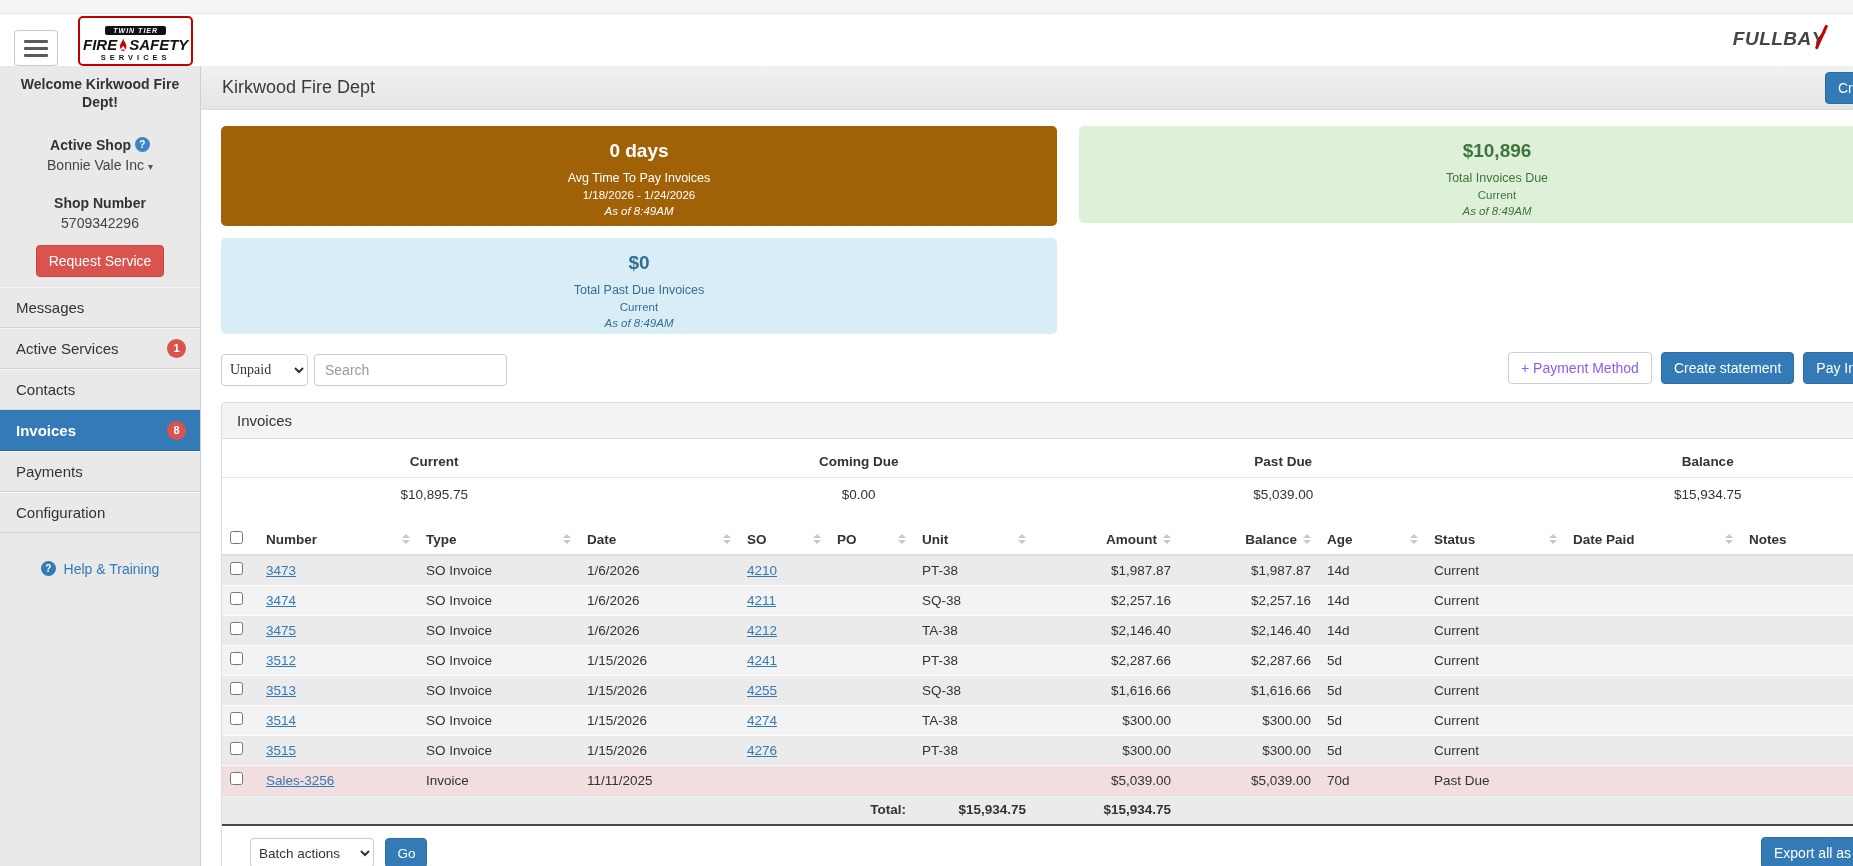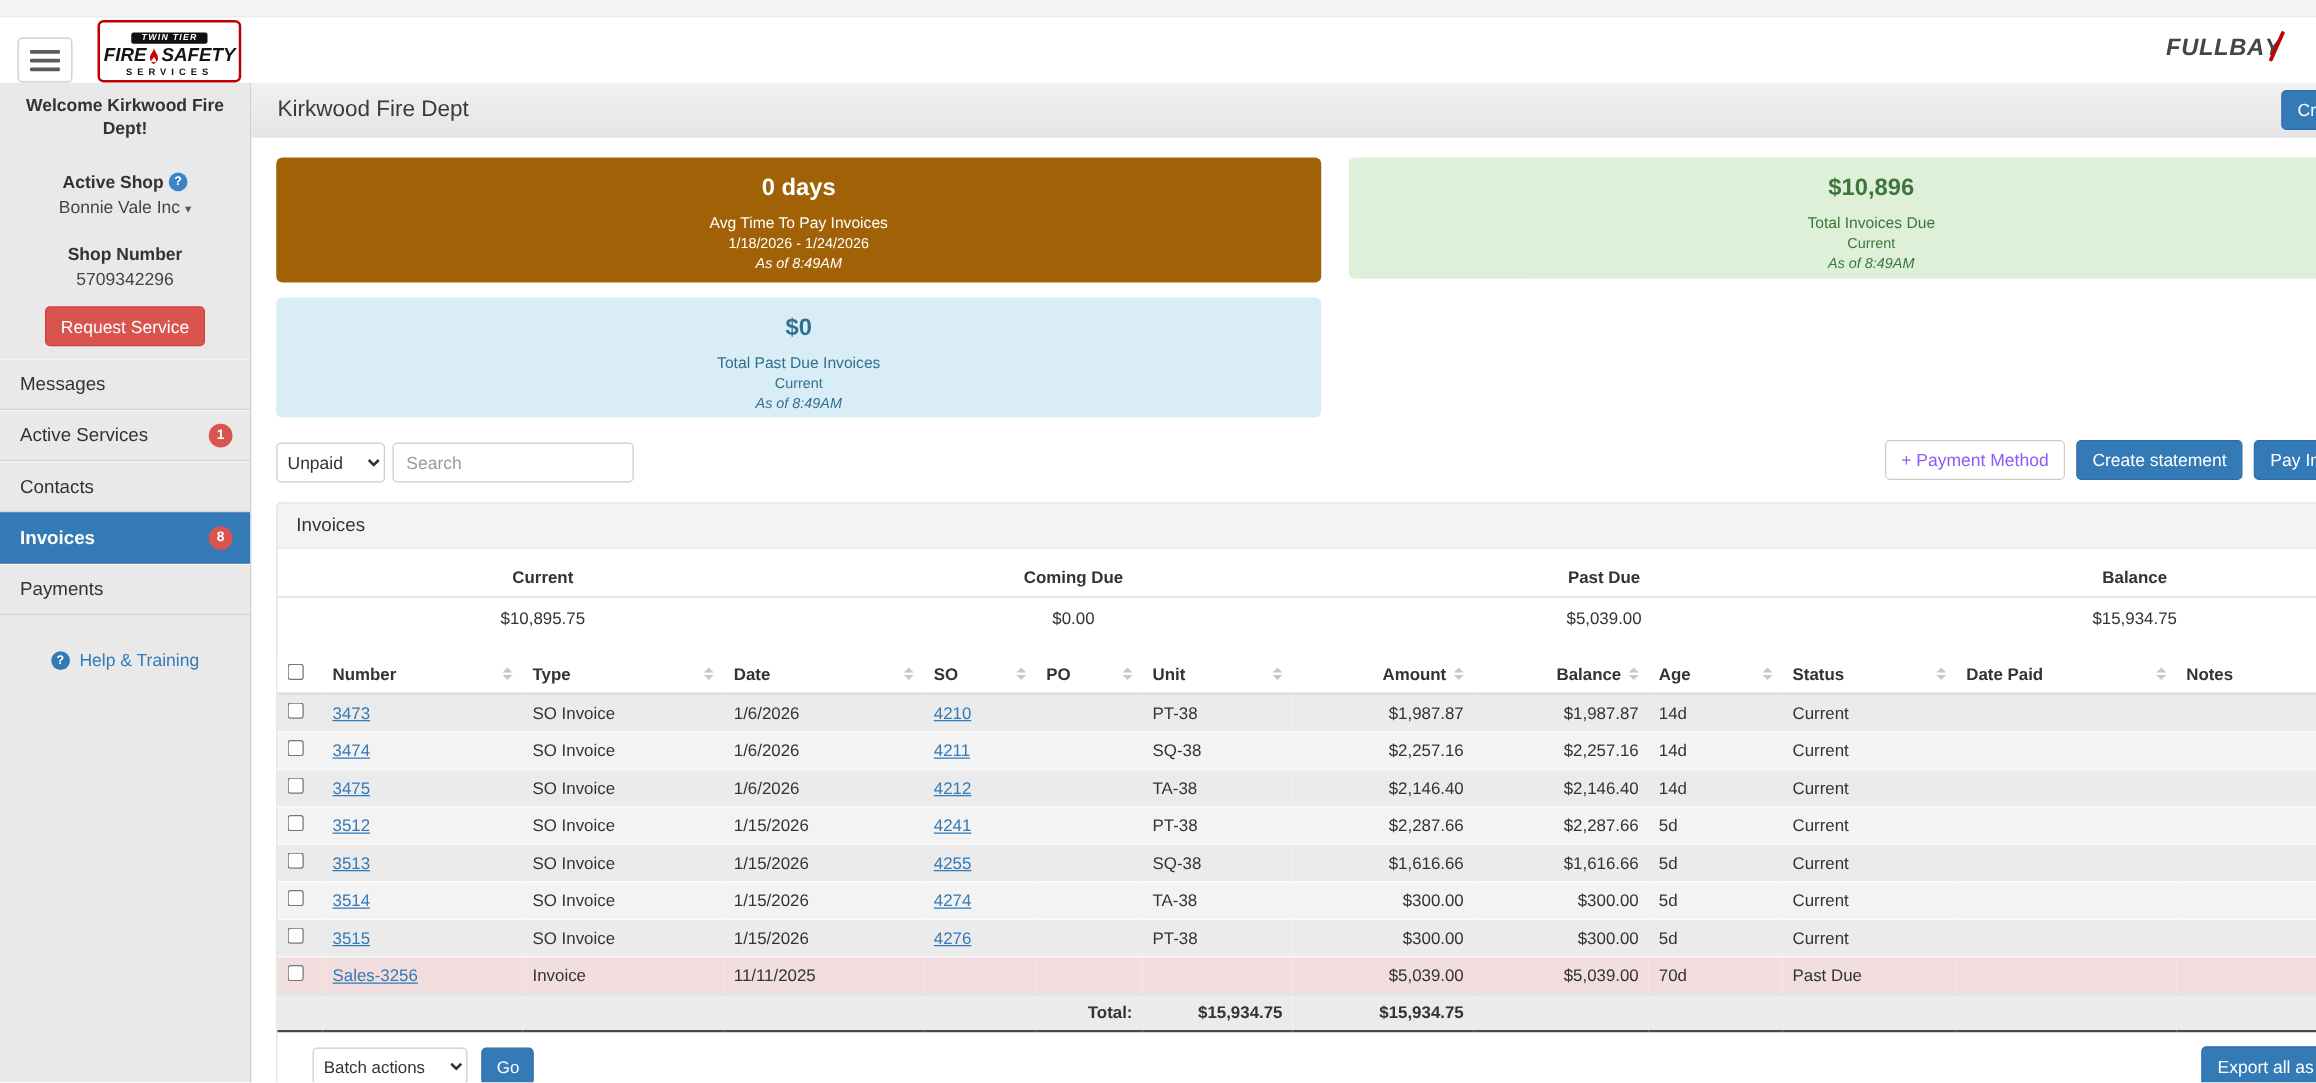--- a/index.html
+++ b/index.html
@@ -68,21 +68,21 @@
   .card .l1 { font-size:12.5px; margin-bottom:4px; }
   .card .l2 { font-size:11.5px; margin-bottom:4px; }
   .card .l3 { font-size:11.5px; font-style:italic; }
   .card-blue { background:#a16207; color:#fff; height:100px; }
   .card-green { background:#dff0d8; color:#3c763d; height:97px; }
   .card-lightblue { background:#d9edf7; color:#31708f; height:96px; }
 
   
   .filter-row { margin-top:18px; display:flex; align-items:center; position:relative; height:35px; width:1700px; }
   .status-select { height:32px; width:87px; border:1px solid #ccc; border-radius:4px; background:#fff; font-size:14px;
-    color:#333; padding:0 4px; font-family:Liberation Sans, sans-serif; }
+    color:#333; padding:0 4px; font-family:Liberation Serif, serif; }
   .search-input { height:32px; width:193px; border:1px solid #ccc; border-radius:4px; margin-left:6px; padding:0 10px;
     font-size:14px; font-family:inherit; color:#333; }
   .search-input::placeholder { color:#9a9a9a; }
   .filter-actions { position:absolute; left:1287px; top:0; display:flex; gap:9px; white-space:nowrap; }
 
   
   .panel { margin-top:15px; width:1700px; border:1px solid #ddd; border-radius:4px 4px 0 0; background:#fff; }
   .panel-heading { background:#f3f3f3; border-bottom:1px solid #ddd; padding:9px 15px; font-size:15px; color:#333;
     border-radius:4px 4px 0 0; }
 
@@ -170,20 +170,21 @@
     </div>
 
     <button class="request-btn">Request Service</button>
 
     <nav class="nav" id="sidebar-nav">
         <div class="nav-item"><span>Messages</span></div>
         <div class="nav-item"><span>Active Services</span><span class="nav-badge">1</span></div>
         <div class="nav-item"><span>Contacts</span></div>
         <div class="nav-item active"><span>Invoices</span><span class="nav-badge">8</span></div>
         <div class="nav-item"><span>Payments</span></div>
+        <div class="nav-item"><span>Configuration</span></div>
       </nav>
 
     <div class="help-link">
       <span class="qmark">?</span>
       <span>Help &amp; Training</span>
     </div>
   </aside>
 
   <main class="main">
     <div class="main-inner">

